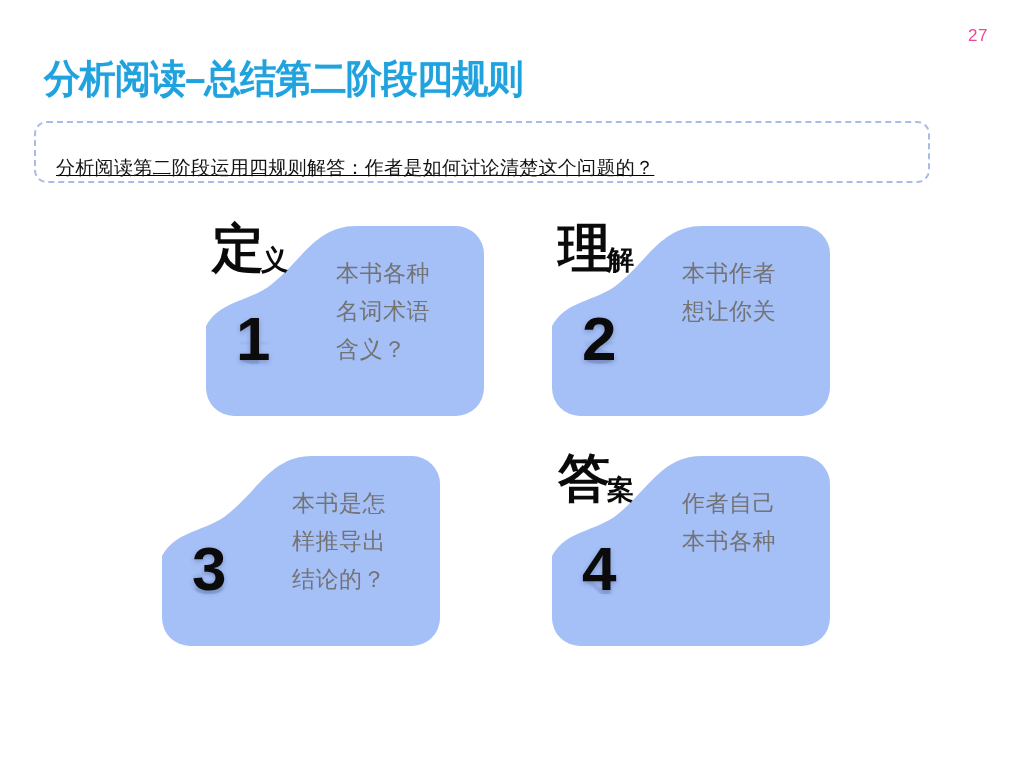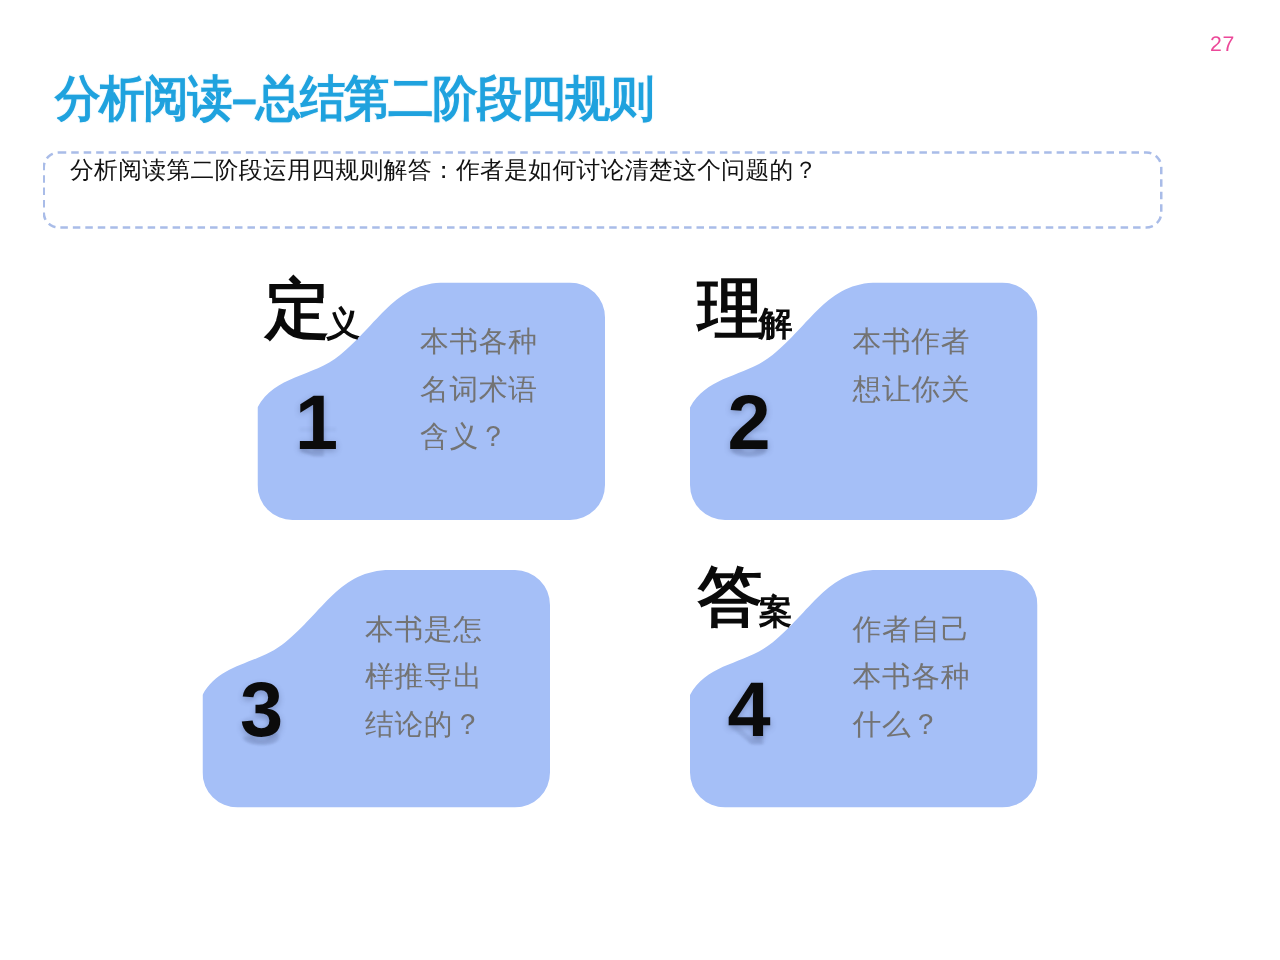--- a/index.html
+++ b/index.html
@@ -45,21 +45,22 @@
   .subtitle-box {
     position: absolute;
     left: 34px;
     top: 121px;
     width: 896px;
     height: 62px;
     box-sizing: border-box;
     border: 2px dashed #A9BCE8;
     border-radius: 13px;
     display: flex;
-    align-items: flex-start;
+    align-items: flex-end;
+    text-decoration: underline;
   }
   .subtitle-text {
     font-size: 19px;
     color: #121212;
     padding-left: 20px;
     white-space: nowrap;
     letter-spacing: 0.3px;
   }
 
   
@@ -221,17 +222,16 @@
       <path d="M 278 28 A 28 28 0 0 0 250 0 L 150 0 C 110 0 96 34 66 58 C 44 76 14 74 0 100 L 0 162 A 28 28 0 0 0 28 190 L 250 190 A 28 28 0 0 0 278 162 Z" fill="#A5BFF7"></path>
     </svg>
     <div class="card-number-reflection">4</div>
     <div class="card-label">
       <span class="big">答</span><span class="small">案</span>
     </div>
     <div class="card-number">4</div>
     <div class="card-body">
       <div class="line">作者自己</div>
       <div class="line">本书各种</div>
-      <div class="line">什么？</div>
     </div>
   </div>
 
 </div>
 
 </body></html>

